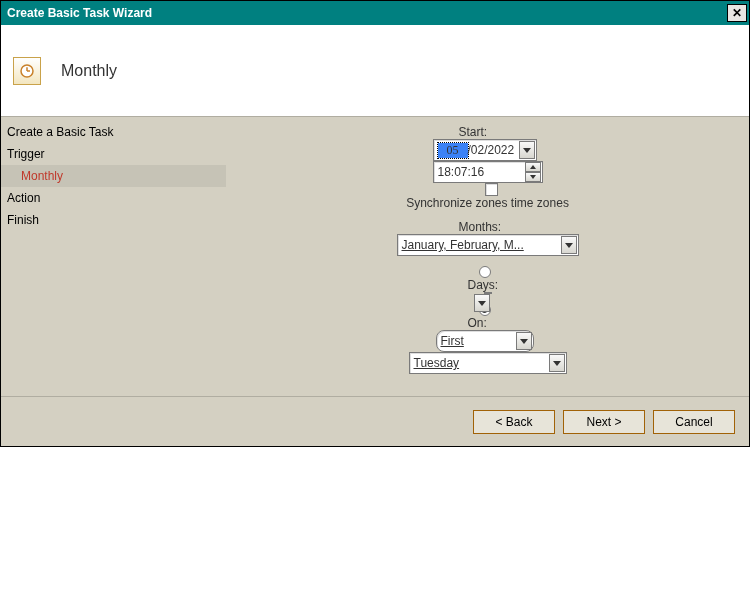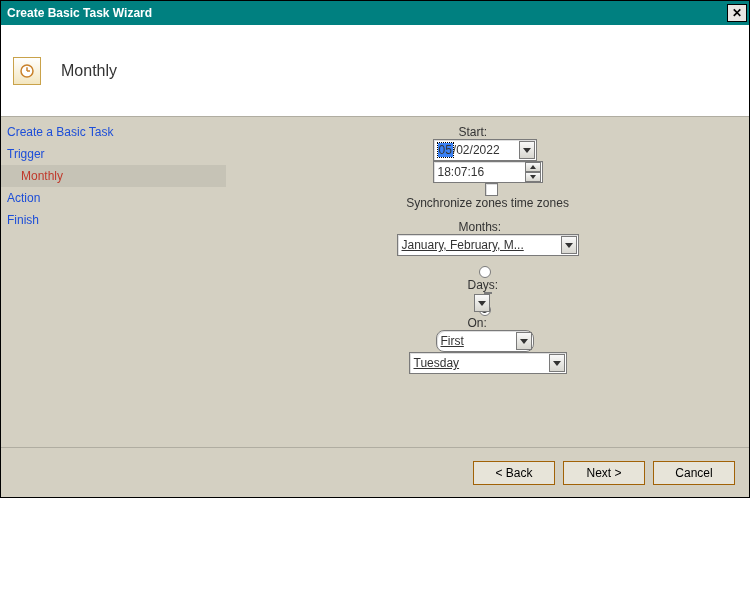--- a/index.html
+++ b/index.html
@@ -1,45 +1,45 @@
 <!DOCTYPE html>
 <html><head>
 <meta charset="utf-8">
 <style>
 * { box-sizing: border-box; margin: 0; padding: 0; font-family: "Segoe UI", Tahoma, sans-serif; font-size: 12px; }
 body { background: #fff; }
-.window { width: 750px; height: 498px; border: 1px solid #000; background: #d4d0c2; display: flex; flex-direction: column; }
+.window { width: 750px; height: 447px; border: 1px solid #000; background: #d4d0c2; display: flex; flex-direction: column; }
 .titlebar { height: 24px; background: #008080; color: #fff; display: flex; align-items: center; padding: 0 2px 0 6px; font-weight: bold; font-size: 14px; }
 .titlebar span.title-text { flex:1; }
 .close-btn { width: 20px; height: 18px; background: #e8e6e3; border:1px solid #000; display:flex; align-items:center; justify-content:center; font-weight:bold; color:#000; cursor:pointer; }
 .header { height: 92px; background:#fff; border-bottom:1px solid #b0ada1; display:flex; align-items:center; padding-left:12px; }
 .header-icon { width:28px; height:28px; border:1px solid #c9a24a; background:linear-gradient(#fff,#f3e6c0); position:relative; display:flex; align-items:center; justify-content:center; margin-right:20px;}
 .header-icon svg { width:18px; height:18px; }
 .header-title { font-size:16px; color:#333; }
 .body { flex:1; display:flex; }
 .sidebar { width:225px; background:#d4d0c2; padding-top:4px; }
-.sidebar-item { padding:4px 6px; color:#1d4ed8; cursor:pointer; }
+.sidebar-item { padding:4px 6px; color:#000000; cursor:pointer; }
 .sidebar-item.sub { padding-left:20px; }
 .sidebar-item.active { background:#c6c3b6; color:#c0392b; }
 .main { flex:1; padding:8px 10px; position:relative; color:#333; }
 .row { display:flex; align-items:center; margin-bottom:10px; min-height:22px;flex-direction:column; }
 .row label.lbl { width:58px; }
 .combo, .datebox, .timebox, .widecombo { height:22px; background:#fff; border:1px solid #7a7a7a; box-shadow: inset 1px 1px 0 #dedede; display:flex; align-items:center; padding:0 2px 0 4px; position:relative; }
 .datebox { width:104px; margin-right:6px; }
 .timebox { width:110px; }
 .combo { width:182px;text-decoration:underline; }
 .widecombo { flex:1; background:#eee; }
 .arrowbtn { width:16px; height:18px; background:linear-gradient(#f9f9f9,#d8d7d0); border:1px solid #7a7a7a; display:flex; align-items:center; justify-content:center; position:absolute; right:1px; top:1px; cursor:pointer;}
 .arrowbtn::after{ content:""; border-left:4px solid transparent; border-right:4px solid transparent; border-top:5px solid #333; }
 .spinner { width:16px; height:20px; position:absolute; right:1px; top:0; display:flex; flex-direction:column; }
 .spinner div{ flex:1; background:linear-gradient(#f9f9f9,#d8d7d0); border:1px solid #7a7a7a; display:flex; align-items:center; justify-content:center; cursor:pointer;}
 .spinner div::after{content:"";border-left:3px solid transparent;border-right:3px solid transparent;}
 .spinner .up::after{border-bottom:4px solid #333;}
 .spinner .dn::after{border-top:4px solid #333;}
-.sel { background:#3b82f6; outline:1px dotted #000; padding:0 1px;}
+.sel { background:#3b82f6; outline:1px dotted #000; padding:0 9px;font-family:Liberation Serif, serif;}
 .checkbox {width:13px;height:13px;background:#fff;border:1px solid #7a7a7a;margin:0 5px 0 12px;box-shadow:inset 1px 1px 0 #dedede;cursor:pointer;}
 .radio {width:12px;height:12px;border:1px solid #7a7a7a;border-radius:50%;background:#fff;margin-right:6px;display:inline-flex;align-items:center;justify-content:center;cursor:pointer;}
 .radio.checked::after{content:"";width:5px;height:5px;border-radius:50%;background:#333;}
 .footer { height:50px; border-top:1px solid #b0ada1; display:flex; justify-content:flex-end; align-items:center; padding-right:14px; gap:8px; }
 .btn { width:82px; height:24px; background:#e7e4d9; border:1px solid #a16207; display:flex; align-items:center; justify-content:center; cursor:pointer; }
 .c-first { width:98px; margin-right:6px;border-radius:8px;}
 .c-day { width:158px;}
 </style>
 </head>
 <body>

